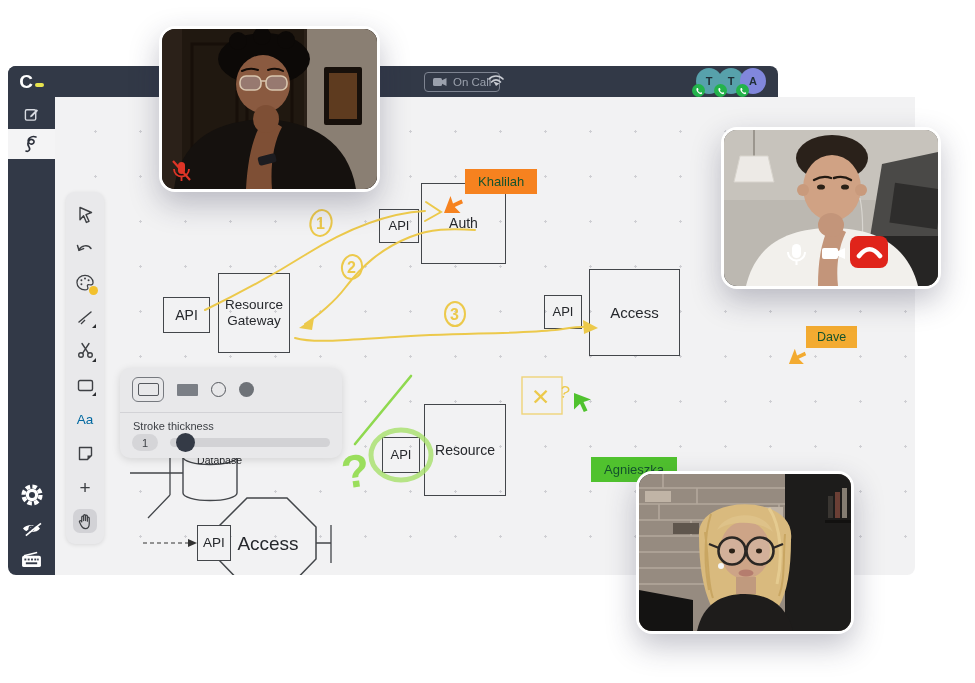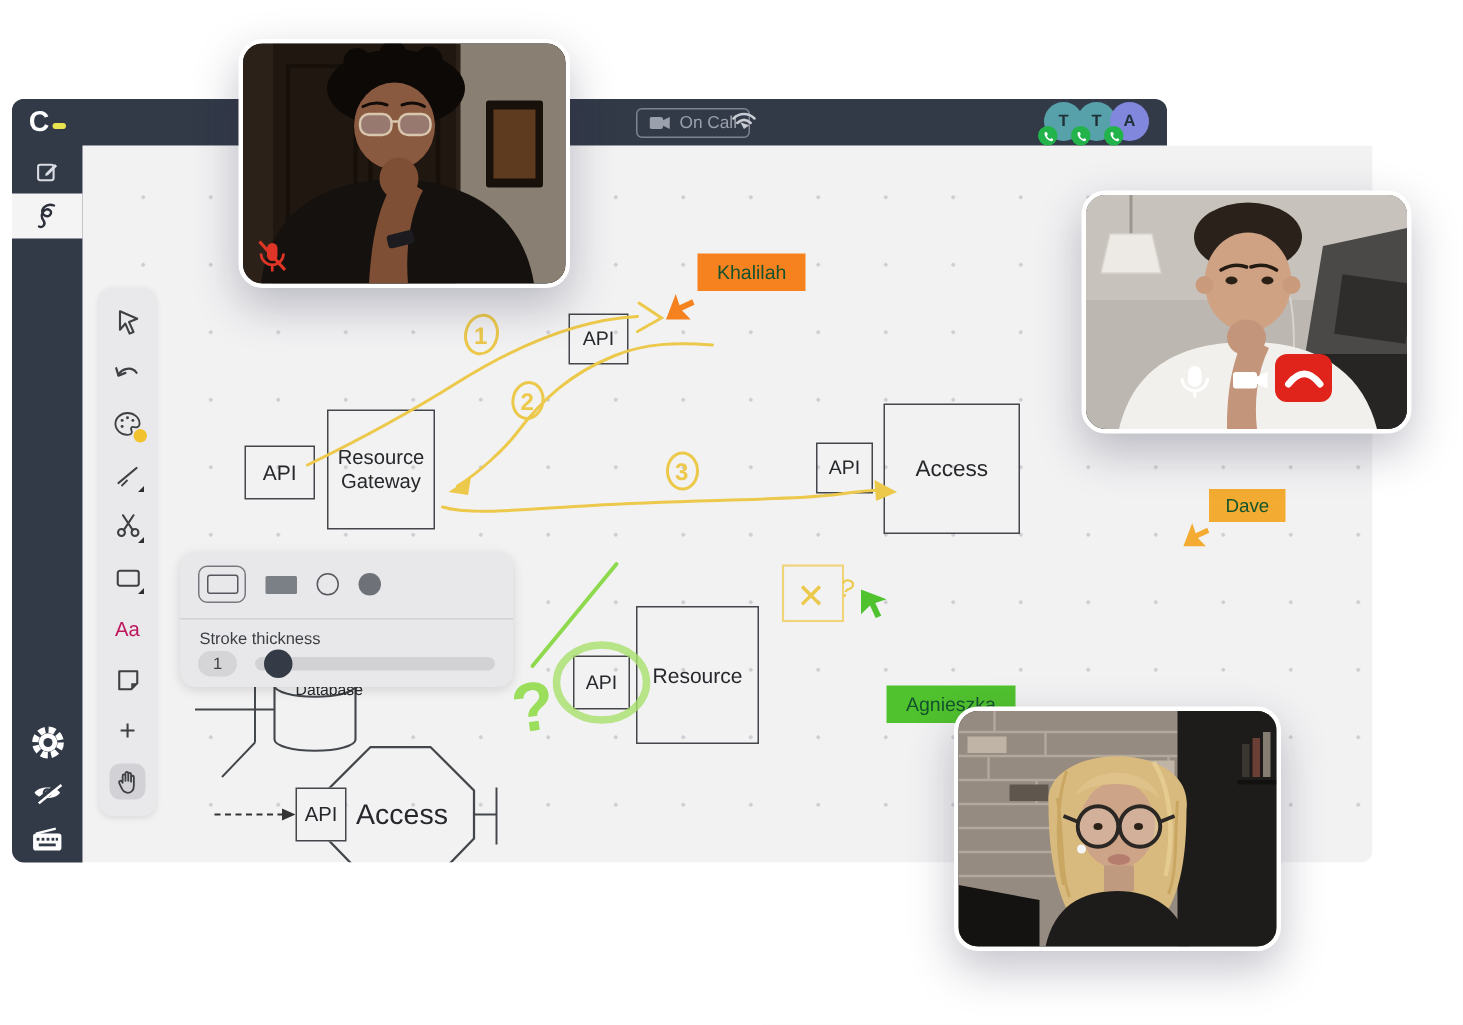--- a/index.html
+++ b/index.html
@@ -172,20 +172,23 @@
     <div class="dbox" style="left:108px;top:200px;width:47px;height:36px;">
         <span>API</span>
       </div>
     <div class="dbox" style="left:163px;top:176px;width:72px;height:80px;font-size:13.5px;">
       <span>Resource</span>
       <span>Gateway</span>
     </div>
     <div class="dbox" style="left:324px;top:112px;width:40px;height:34px;font-size:13px;">
         <span>API</span>
       </div>
+    <div class="dbox" style="left:366px;top:86px;width:85px;height:81px;">
+        <span>Auth</span>
+      </div>
     <div class="dbox" style="left:489px;top:198px;width:38px;height:34px;font-size:13px;">
         <span>API</span>
       </div>
     <div class="dbox" style="left:534px;top:172px;width:91px;height:87px;font-size:15px;">
         <span>Access</span>
       </div>
     <div class="dbox" style="left:369px;top:307px;width:82px;height:92px;">
         <span>Resource</span>
       </div>
     <div class="dbox" style="left:327px;top:340px;width:38px;height:36px;font-size:13px;border-width:1.3px;">
@@ -284,21 +287,21 @@
         </svg>
         <span class="submenu"></span>
       </div>
       <div class="tool">
         <svg width="17" height="13" viewBox="0 0 17 13">
           <rect x="1.5" y="1.5" width="14" height="10" rx="1.5" fill="none" stroke="#3e4044" stroke-width="1.4"></rect>
         </svg>
         <span class="submenu"></span>
       </div>
       <div class="tool">
-          <span style="font-size:13.5px;color:#be185d;">Aa</span>
+          <span style="font-size:13.5px;color:#0369a1;">Aa</span>
         </div>
       <div class="tool">
         <svg width="15" height="15" viewBox="0 0 15 15">
           <path d="M1.5,1.5 h12 v8 l-4,4 h-8 Z" fill="none" stroke="#3e4044" stroke-width="1.4" stroke-linejoin="round"></path>
           <path d="M13.5,9.5 l-4,4 v-4 Z" fill="#3e4044"></path>
         </svg>
       </div>
       <div class="tool">
           <span style="font-size:19px;color:#3e4044;line-height:1;">+</span>
         </div>

